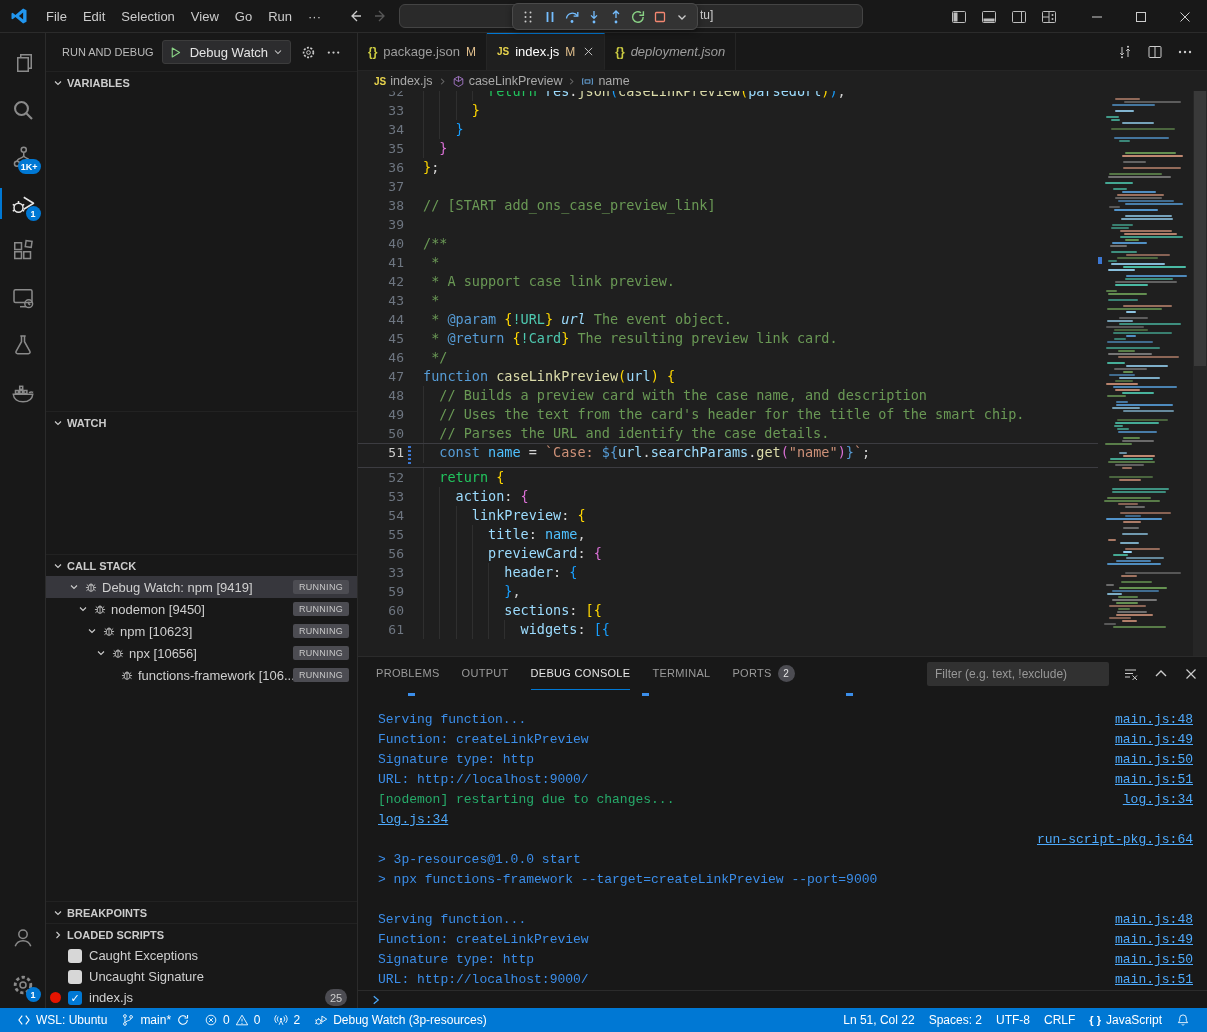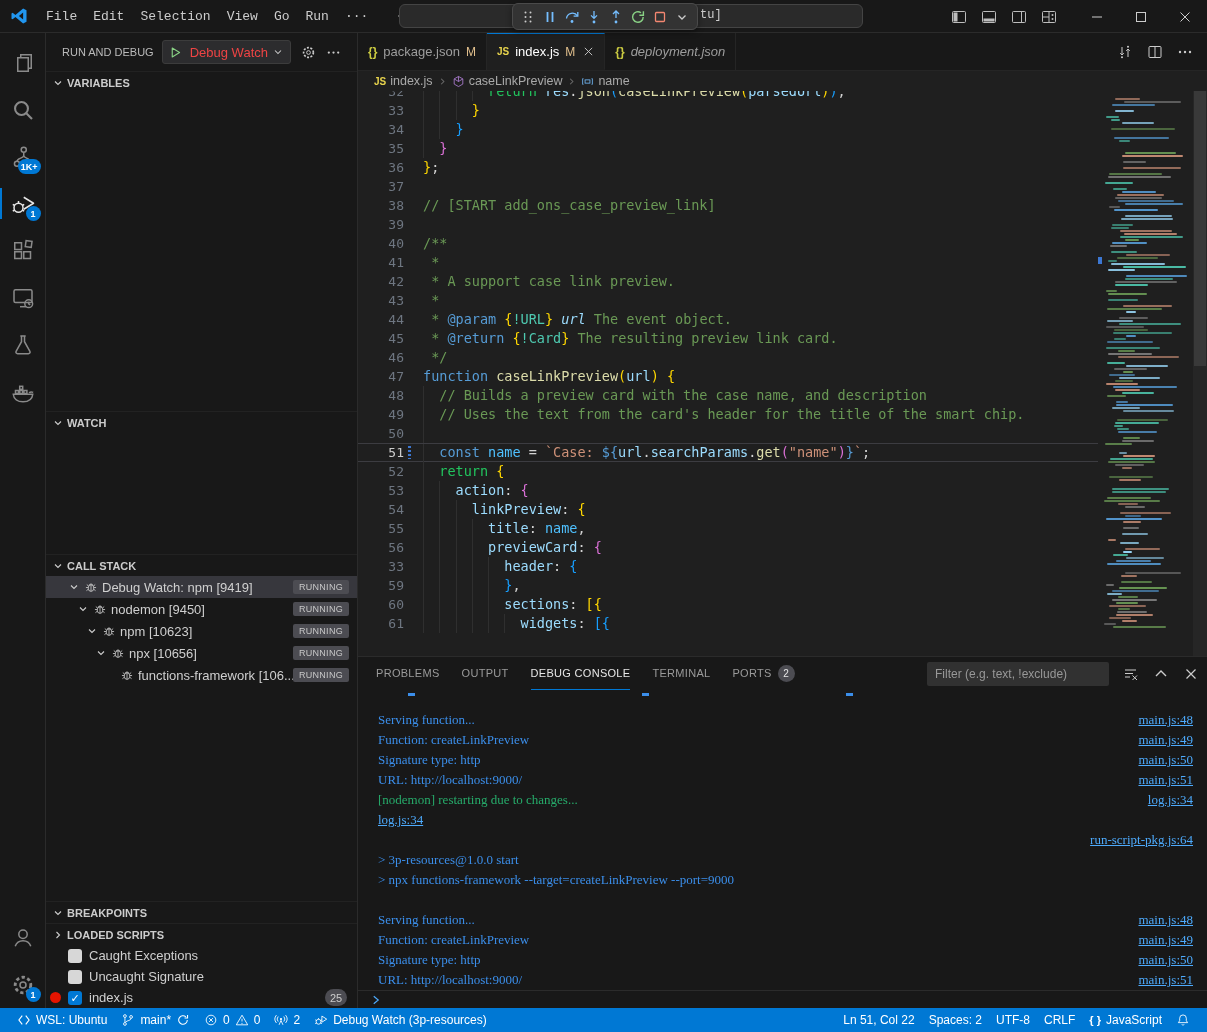--- a/index.html
+++ b/index.html
@@ -1,21 +1,21 @@
 <!DOCTYPE html>
 <html><head>
 <meta charset="utf-8">
 <style>
   * { margin:0; padding:0; box-sizing:border-box; }
   html,body { background:#000; }
   body { font-family:"Liberation Sans", sans-serif; }
   #window { position:relative; width:1207px; height:1032px; background:#181818; color:#ccc; overflow:hidden; font-size:13px; }
 
   
-  .titlebar { position:relative; height:33px; background:#181818; border-bottom:1px solid #2b2b2b; display:flex; align-items:center;font-family:Liberation Mono, monospace; }
+  .titlebar { position:relative; height:33px; background:#181818; border-bottom:1px solid #2b2b2b; display:flex; align-items:center; }
   .vscode-logo { width:18px; height:18px; margin:0 10px 0 10px; flex:none; }
   .menus { display:flex; align-items:center; }
   .menu-item { padding:3px 8px; border-radius:5px; color:#cccccc; font-size:13px; cursor:default; }
   .nav-arrows { display:flex; align-items:center; margin-left:18px; gap:10px; }
   .nav-arrows .dim { opacity:.35; }
   .command-center { position:absolute; left:399px; top:4px; width:464px; height:24px; background:#2a2a2a; border:1px solid #444; border-radius:6px; overflow:hidden; }
   .command-center span { position:absolute; left:300px; top:3px; color:#cfcfcf; font-size:12px; }
   .debug-toolbar { position:absolute; left:512px; top:3px; height:27px; background:#333333; border:1px solid #4a4a4a; border-radius:6px; display:flex; align-items:center; padding:0 4px; box-shadow:0 2px 6px rgba(0,0,0,.4); z-index:5; }
   .dtb-btn { width:22px; height:22px; display:flex; align-items:center; justify-content:center; border-radius:4px; }
   .win-right { position:absolute; right:0; top:0; height:33px; display:flex; align-items:center; }
@@ -29,21 +29,21 @@
   .ab-item.active { color:#e7e7e7; }
   .ab-item.active::before { content:""; position:absolute; left:0; top:8px; bottom:8px; width:2px; background:#0078d4; }
   .ab-badge { position:absolute; right:5px; bottom:6px; min-width:15px; height:15px; padding:0 3px; border-radius:8px; background:#0078d4; color:#fff; font-size:9px; font-weight:bold; display:flex; align-items:center; justify-content:center; }
   .ab-spacer { flex:1; }
 
   .sidebar { width:312px; background:#181818; border-right:1px solid #2b2b2b; display:flex; flex-direction:column; flex:none; overflow:hidden; }
   .sidebar-header { height:38px; display:flex; align-items:center; padding:0 8px 0 16px; flex:none; }
   .sidebar-title { font-size:11px; color:#bbbbbb; margin-right:8px; white-space:nowrap; }
   .launch-picker { display:flex; align-items:center; background:#2c2c2e; border:1px solid #3c3c3c; border-radius:3px; height:24px; overflow:hidden; }
   .launch-play { padding:0 6px; display:flex; align-items:center; }
-  .launch-label { font-size:13px; color:#ef4444; padding:0 4px 0 2px; white-space:nowrap; }
+  .launch-label { font-size:13px; color:#e5e5e5; padding:0 4px 0 2px; white-space:nowrap; }
   .launch-chevron { padding:0 6px 0 0; display:flex; color:#cccccc; }
   .sidebar-header .hdr-icon { margin-left:10px; color:#cccccc; display:flex; }
   .sect-hdr { height:22px; display:flex; align-items:center; gap:3px; padding-left:6px; font-size:11px; font-weight:bold; color:#cccccc; border-top:1px solid #222; flex:none; }
   .sect-hdr svg { flex:none; }
   .sect-body-var { height:318px; flex:none; }
   .sect-body-watch { height:121px; flex:none; }
   .cs-row { height:22px; display:flex; align-items:center; font-size:13px; color:#cfcfcf; padding-right:8px; }
   .cs-row.selected { background:#37373d; }
   .cs-label { white-space:nowrap; overflow:hidden; flex:1; margin-left:4px; }
   .cs-badge { background:#4c4c52; color:#c8c8c8; font-size:9px; padding:2px 6px; border-radius:2px; flex:none; letter-spacing:.3px; }
@@ -66,21 +66,21 @@
   .js-icon { color:#e8d44d; font-weight:bold; font-size:10px; letter-spacing:0; }
   .tabbar-right { margin-left:auto; display:flex; align-items:center; gap:14px; padding:0 14px; color:#cccccc; }
   .breadcrumb { height:20px; background:#1f1f1f; display:flex; align-items:center; padding-left:16px; font-size:12.5px; color:#a9a9a9; gap:4px; flex:none; }
   .breadcrumb .sep { color:#6c6c6c; display:flex; }
   .bc-item { display:flex; align-items:center; gap:4px; }
 
   .editor-wrap { height:565px; display:flex; overflow:hidden; flex:none; position:relative; }
   .code-scroll { flex:1; overflow:hidden; font-family:"DejaVu Sans Mono", monospace; font-size:13.5px; }
   .code-inner { margin-top:-9px; }
   .cl { display:flex; height:19px; line-height:19px; position:relative; white-space:pre; }
-  .cl.current { border-top:1px solid #3c3c41; border-bottom:1px solid #3c3c41; height:19px; line-height:17px; }
+  .cl.current { border-top:1px solid #3c3c41; border-bottom:1px solid #3c3c41; height:25px; line-height:17px; }
   .ln { width:46px; text-align:right; color:#6e7681; flex:none; font-size:13px; }
   .cl.current .ln { color:#cccccc; }
   .lcode { margin-left:19px; }
   .mod-marker { position:absolute; left:50px; top:2px; bottom:2px; width:3px; background:repeating-linear-gradient(180deg,#3c77d2 0 2px,transparent 2px 4px); }
   .ig { display:inline-block; width:2ch; height:19px; vertical-align:top; background:linear-gradient(90deg,#2f2f2f 1px, transparent 1px); }
   .tk-cm{color:#6a9955} .tk-kw{color:#569cd6} .tk-ctl{color:#22c55e} .tk-fn{color:#dcdcaa}
   .tk-var{color:#9cdcfe} .tk-decl{color:#4fc1ff} .tk-str{color:#ce9178} .tk-typ{color:#4ec9b0}
   .tk-pun{color:#d4d4d4} .tk-b1{color:#ffd700} .tk-b2{color:#da70d6} .tk-b3{color:#179fff}
   .tk-parm{color:#9cdcfe; font-style:italic}
   .minimap { width:95px; flex:none; position:relative; background:#1f1f1f; padding-top:4px; overflow:hidden; }
@@ -91,21 +91,21 @@
 
   
   .panel { height:352px; background:#181818; border-top:1px solid #2b2b2b; display:flex; flex-direction:column; flex:none; }
   .panel-tabbar { height:34px; display:flex; align-items:center; padding:0 8px 0 18px; flex:none; }
   .ptab { font-size:11px; color:#9a9a9a; margin-right:22px; height:33px; display:flex; align-items:center; gap:6px; border-bottom:1px solid transparent; letter-spacing:.3px; }
   .ptab.active { color:#e7e7e7; border-bottom:1px solid #0078d4; }
   .ptab-badge { background:#4c4c52; color:#e7e7e7; border-radius:50%; width:17px; height:17px; font-size:10px; display:flex; align-items:center; justify-content:center; }
   .panel-right { margin-left:auto; display:flex; align-items:center; gap:14px; color:#cccccc; }
   .filter-input { width:182px; height:24px; background:#313131; border:none; border-radius:2px; color:#cccccc; font-size:12px; padding:0 8px; font-family:"Liberation Sans",sans-serif; }
   .filter-input::placeholder { color:#989898; }
-  .console { flex:1; overflow:hidden; font-family:Liberation Serif, serif; font-size:13px; padding-top:0; }
+  .console { flex:1; overflow:hidden; font-family:Liberation Mono, monospace; font-size:13px; padding-top:0; }
   .frag-row { height:6px; position:relative; overflow:hidden; margin-bottom:13px; }
   .frag { position:absolute; bottom:1px; height:3px; width:7px; background:#3b8eea; }
   .crow { height:20px; line-height:20px; display:flex; padding:0 14px 0 20px; white-space:pre; }
   .crow .ctext { flex:1; overflow:hidden; }
   .c-blue { color:#3b8eea; } .c-green { color:#26ab6a; }
   .clink { color:#4daafc; text-decoration:underline; flex:none; }
   .console-input { height:18px; border-top:1px solid #2b2b2b; display:flex; align-items:center; padding-left:12px; flex:none; color:#4daafc; }
 
   
   .statusbar { height:24px; background:#0078d4; color:#ffffff; display:flex; align-items:center; font-size:12px; padding:0 10px; }
@@ -579,21 +579,21 @@
               <div class="cl"><span class="ln">40</span><span class="lcode"><span class="tk-cm">/**</span></span></div>
               <div class="cl"><span class="ln">41</span><span class="lcode"><span class="tk-cm"> *</span></span></div>
               <div class="cl"><span class="ln">42</span><span class="lcode"><span class="tk-cm"> * A support case link preview.</span></span></div>
               <div class="cl"><span class="ln">43</span><span class="lcode"><span class="tk-cm"> *</span></span></div>
               <div class="cl"><span class="ln">44</span><span class="lcode"><span class="tk-cm"> * </span><span class="tk-kw">@param</span><span class="tk-cm"> </span><span class="tk-b1">{</span><span class="tk-typ">!URL</span><span class="tk-b1">}</span><span class="tk-cm"> </span><span class="tk-parm">url</span><span class="tk-cm"> The event object.</span></span></div>
               <div class="cl"><span class="ln">45</span><span class="lcode"><span class="tk-cm"> * </span><span class="tk-kw">@return</span><span class="tk-cm"> </span><span class="tk-b1">{</span><span class="tk-typ">!Card</span><span class="tk-b1">}</span><span class="tk-cm"> The resulting preview link card.</span></span></div>
               <div class="cl"><span class="ln">46</span><span class="lcode"><span class="tk-cm"> */</span></span></div>
               <div class="cl"><span class="ln">47</span><span class="lcode"><span class="tk-kw">function</span><span class="tk-pun"> </span><span class="tk-fn">caseLinkPreview</span><span class="tk-b1">(</span><span class="tk-var">url</span><span class="tk-b1">)</span><span class="tk-pun"> </span><span class="tk-b1">{</span></span></div>
               <div class="cl"><span class="ln">48</span><span class="lcode"><span class="ig"></span><span class="tk-cm">// Builds a preview card with the case name, and description</span></span></div>
               <div class="cl"><span class="ln">49</span><span class="lcode"><span class="ig"></span><span class="tk-cm">// Uses the text from the card's header for the title of the smart chip.</span></span></div>
-              <div class="cl"><span class="ln">50</span><span class="lcode"><span class="ig"></span></span></div>
+              <div class="cl"><span class="ln">50</span><span class="lcode"><span class="ig"></span><span class="tk-cm">// Parses the URL and identify the case details.</span></span></div>
               <div class="cl current"><span class="ln">51</span><span class="mod-marker"></span><span class="lcode"><span class="ig"></span><span class="tk-kw">const</span><span class="tk-pun"> </span><span class="tk-decl">name</span><span class="tk-pun"> = </span><span class="tk-str">`Case: </span><span class="tk-kw">${</span><span class="tk-var">url</span><span class="tk-pun">.</span><span class="tk-var">searchParams</span><span class="tk-pun">.</span><span class="tk-fn">get</span><span class="tk-b2">(</span><span class="tk-str">"name"</span><span class="tk-b2">)</span><span class="tk-kw">}</span><span class="tk-str">`</span><span class="tk-pun">;</span></span></div>
               <div class="cl"><span class="ln">52</span><span class="lcode"><span class="ig"></span><span class="tk-ctl">return</span><span class="tk-pun"> </span><span class="tk-b1">{</span></span></div>
               <div class="cl"><span class="ln">53</span><span class="lcode"><span class="ig"></span><span class="ig"></span><span class="tk-var">action</span><span class="tk-pun">: </span><span class="tk-b2">{</span></span></div>
               <div class="cl"><span class="ln">54</span><span class="lcode"><span class="ig"></span><span class="ig"></span><span class="ig"></span><span class="tk-var">linkPreview</span><span class="tk-pun">: </span><span class="tk-b1">{</span></span></div>
               <div class="cl"><span class="ln">55</span><span class="lcode"><span class="ig"></span><span class="ig"></span><span class="ig"></span><span class="ig"></span><span class="tk-var">title</span><span class="tk-pun">: </span><span class="tk-decl">name</span><span class="tk-pun">,</span></span></div>
               <div class="cl"><span class="ln">56</span><span class="lcode"><span class="ig"></span><span class="ig"></span><span class="ig"></span><span class="ig"></span><span class="tk-var">previewCard</span><span class="tk-pun">: </span><span class="tk-b2">{</span></span></div>
               <div class="cl"><span class="ln">33</span><span class="lcode"><span class="ig"></span><span class="ig"></span><span class="ig"></span><span class="ig"></span><span class="ig"></span><span class="tk-var">header</span><span class="tk-pun">: </span><span class="tk-b3">{</span></span></div>
               <div class="cl"><span class="ln">59</span><span class="lcode"><span class="ig"></span><span class="ig"></span><span class="ig"></span><span class="ig"></span><span class="ig"></span><span class="tk-b3">}</span><span class="tk-pun">,</span></span></div>
               <div class="cl"><span class="ln">60</span><span class="lcode"><span class="ig"></span><span class="ig"></span><span class="ig"></span><span class="ig"></span><span class="ig"></span><span class="tk-var">sections</span><span class="tk-pun">: </span><span class="tk-b1">[</span><span class="tk-b1">{</span></span></div>
               <div class="cl"><span class="ln">61</span><span class="lcode"><span class="ig"></span><span class="ig"></span><span class="ig"></span><span class="ig"></span><span class="ig"></span><span class="ig"></span><span class="tk-var">widgets</span><span class="tk-pun">: </span><span class="tk-b3">[</span><span class="tk-b3">{</span></span></div>

